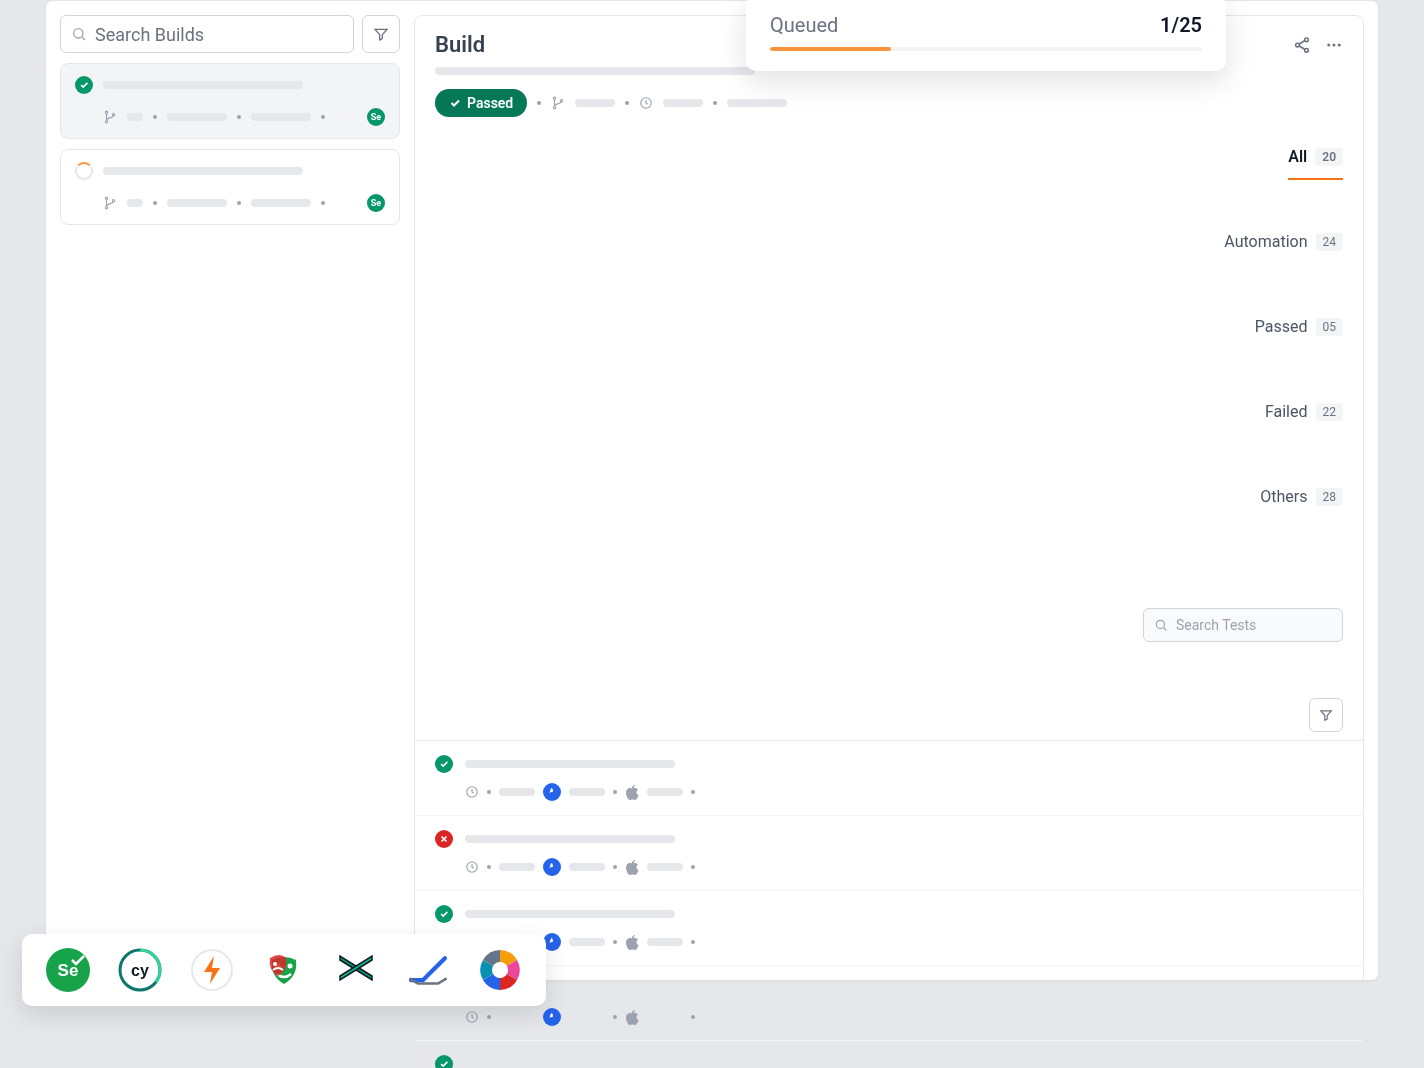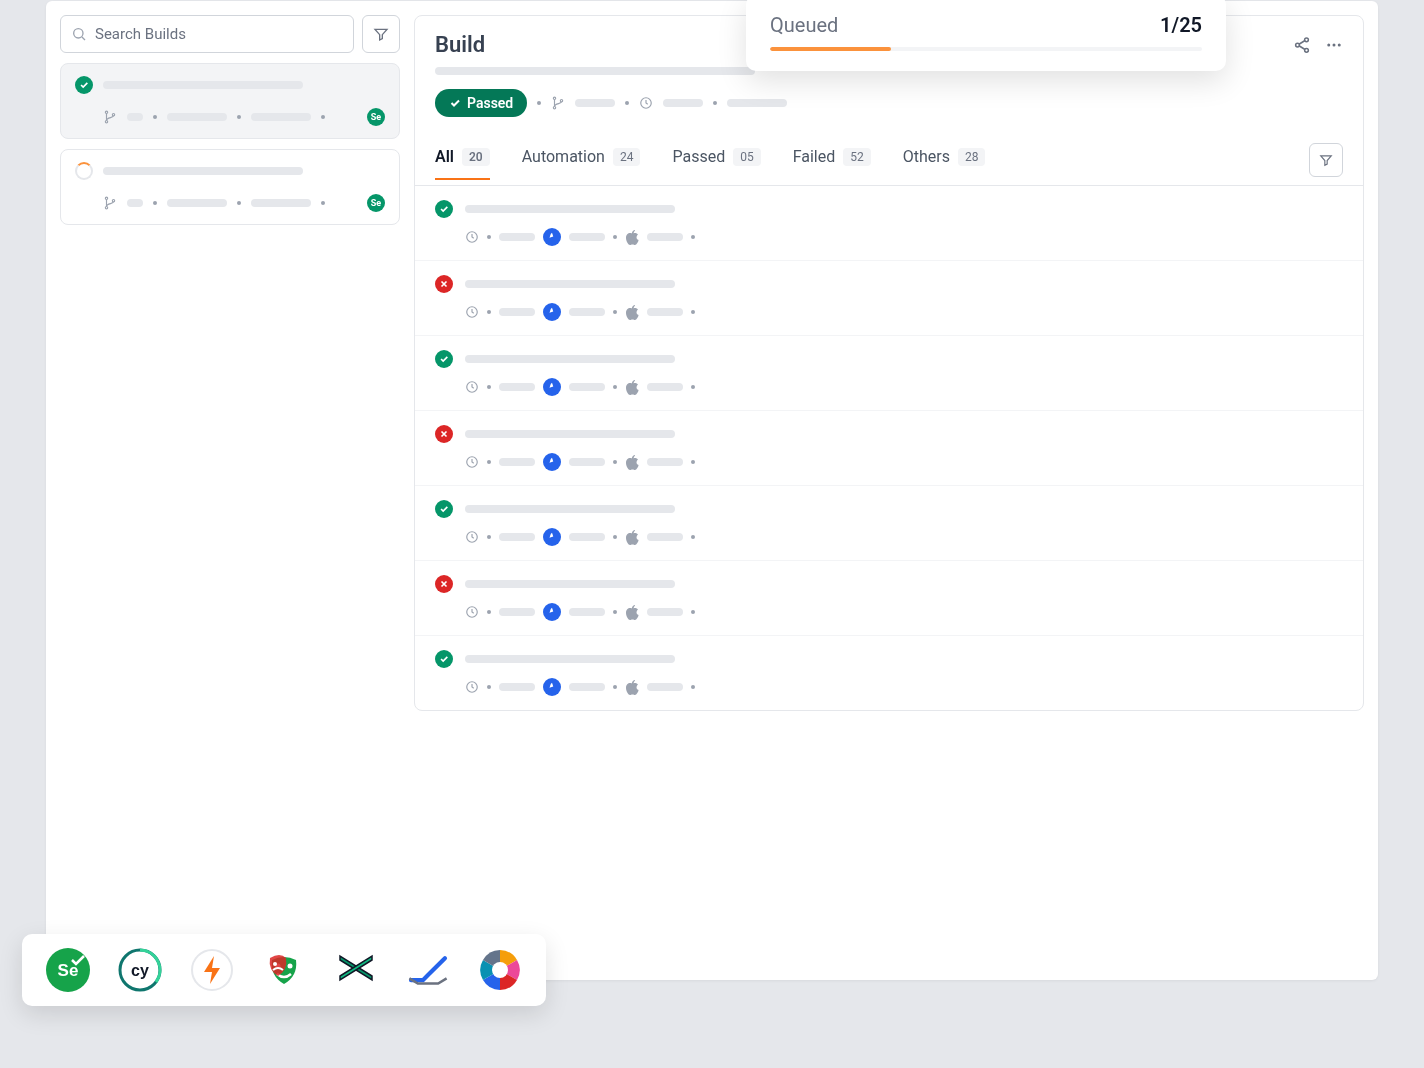--- a/index.html
+++ b/index.html
@@ -72,21 +72,21 @@
 .search-input {
   flex: 1;
   height: 38px;
   border: 1px solid #d1d5db;
   border-radius: 6px;
   display: flex;
   align-items: center;
   padding: 0 10px;
   gap: 8px;
   color: #6b7280;
-  font-size: 15px;
+  font-size: 18px;
   background: #fff;
 }
 .filter-btn {
   width: 38px; height: 38px;
   border: 1px solid #d1d5db;
   border-radius: 6px;
   display: flex; align-items: center; justify-content: center;
   cursor: pointer;
 }
 .build-card {
@@ -145,24 +145,25 @@
   color: #fff;
   border-radius: 999px;
   padding: 6px 14px;
   font-size: 14px;
   font-weight: 600;
   display: flex; align-items: center; gap: 6px;
 }
 
 .tabs-row {
   display: flex;
-  align-items: flex-start;
+  align-items: flex-end;
   padding: 0 20px;
   border-bottom: 1px solid #e5e7eb;
-  gap: 32px;
+  gap: 40px;
+  flex-direction: column;
 }
 .tab {
   display: flex; align-items: center; gap: 8px;
   padding: 12px 0;
   font-size: 16px;
   color: #4b5563;
   cursor: pointer;
   border-bottom: 2px solid transparent;
 }
 .tab.active { border-bottom-color: #f97316; color: #111827; font-weight: 600; }
@@ -368,27 +369,34 @@
           <div class="tab">
             <span>Automation</span>
             <span class="tab-badge">24</span>
           </div>
           <div class="tab">
             <span>Passed</span>
             <span class="tab-badge">05</span>
           </div>
           <div class="tab">
             <span>Failed</span>
-            <span class="tab-badge">52</span>
+            <span class="tab-badge">22</span>
           </div>
           <div class="tab">
             <span>Others</span>
             <span class="tab-badge">28</span>
           </div>
           <div class="tabs-spacer"></div>
+          <div class="search-tests">
+            <svg width="14" height="14" viewBox="0 0 24 24" fill="none" stroke="#9ca3af" stroke-width="2">
+              <circle cx="11" cy="11" r="7"></circle>
+                <line x1="21" y1="21" x2="16.5" y2="16.5"></line>
+            </svg>
+            <span>Search Tests</span>
+          </div>
           <div class="filter-btn" style="width:34px;height:34px;margin:8px 0">
             <svg width="14" height="14" viewBox="0 0 24 24" fill="none" stroke="#6b7280" stroke-width="2">
               <path d="M3 5h18l-7 8v6l-4 2v-8L3 5z"></path>
             </svg>
           </div>
         </div>
 
         <div id="tests-container">
             <div class="test-row">
     <div class="test-top">

